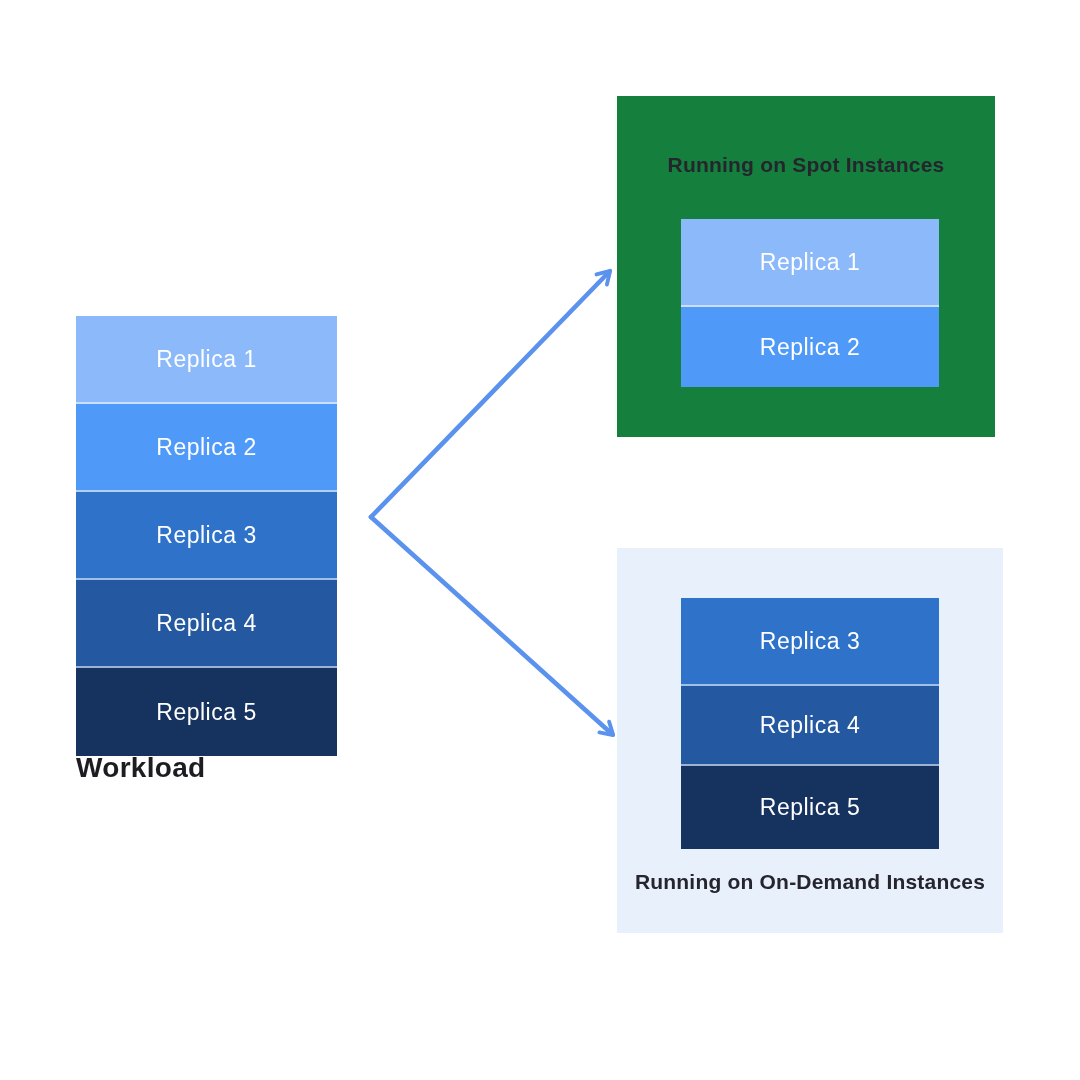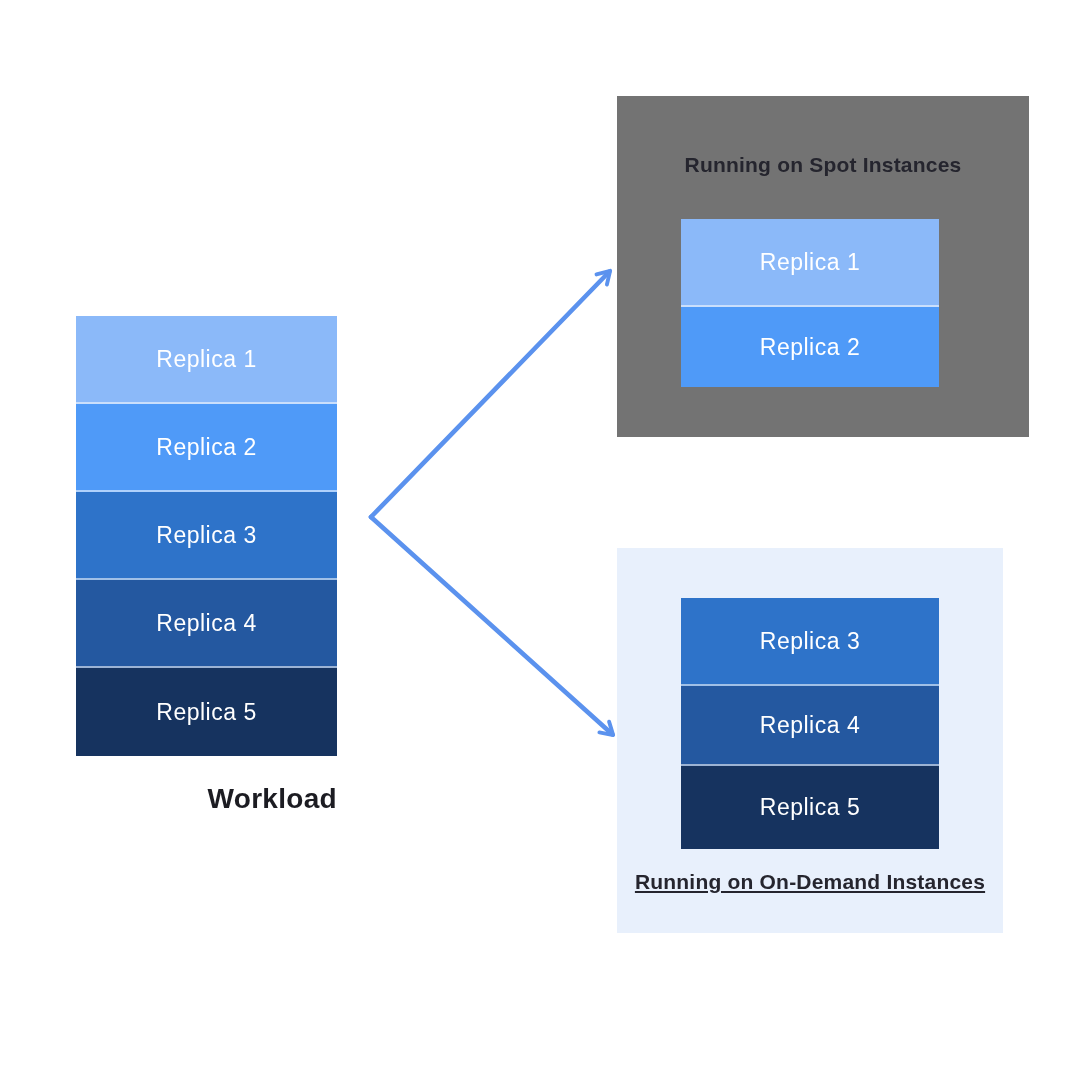--- a/index.html
+++ b/index.html
@@ -35,26 +35,25 @@
     letter-spacing: 0.5px;
     border-bottom: 2px solid rgba(255,255,255,0.55);
   }
   .replica-block:last-child { border-bottom: none; }
 
   .workload-caption {
     position: absolute;
     left: 76px;
     top: 752px;
     width: 261px;
-    text-align: right;
+    text-align: left;
     font-size: 28px;
     font-weight: bold;
     color: #1c1c22;
     letter-spacing: 0.3px;
-    margin-top: 31px;
   }
 
   
   .panel {
     position: absolute;
     background: #e8f0fc;
   }
   .panel-spot {
     left: 617px;
     top: 96px;
@@ -71,21 +70,21 @@
     position: absolute;
     left: 0;
     right: 0;
     text-align: center;
     font-size: 21px;
     font-weight: bold;
     color: #25252e;
     letter-spacing: 0.2px;
   }
   .panel-spot .panel-title { top: 57px; }
-  .panel-ondemand .panel-title { top: 322px; text-decoration: underline; }
+  .panel-ondemand .panel-title { top: 322px; }
 
   .panel-stack {
     position: absolute;
     left: 64px;
     width: 258px;
   }
   .panel-spot .panel-stack { top: 123px; }
   .panel-ondemand .panel-stack { top: 50px; }
 
   
@@ -106,21 +105,21 @@
   <div class="workload-stack">
     <div class="replica-block" style="background-color: rgb(139, 185, 249);">Replica 1</div>
     <div class="replica-block" style="background-color: rgb(79, 154, 248);">Replica 2</div>
     <div class="replica-block" style="background-color: rgb(46, 115, 201);">Replica 3</div>
     <div class="replica-block" style="background-color: rgb(36, 88, 160);">Replica 4</div>
     <div class="replica-block" style="background-color: rgb(22, 51, 95);">Replica 5</div>
   </div>
 
   <div class="workload-caption">Workload</div>
 
-  <div class="panel panel-spot" style="background-color: #737373; padding-left: 34px;">
+  <div class="panel panel-spot" style="background-color: #15803d;">
     <div class="panel-title">Running on Spot Instances</div>
     <div class="panel-stack">
       <div class="replica-block" style="background-color: rgb(139, 185, 249);">Replica 1</div>
       <div class="replica-block" style="height: 80px; background-color: rgb(79, 154, 248);">Replica 2</div>
     </div>
   </div>
 
   <div class="panel panel-ondemand" style="background-color: rgb(232, 240, 252);">
     <div class="panel-stack">
       <div class="replica-block" style="background-color: rgb(46, 115, 201);">Replica 3</div>

